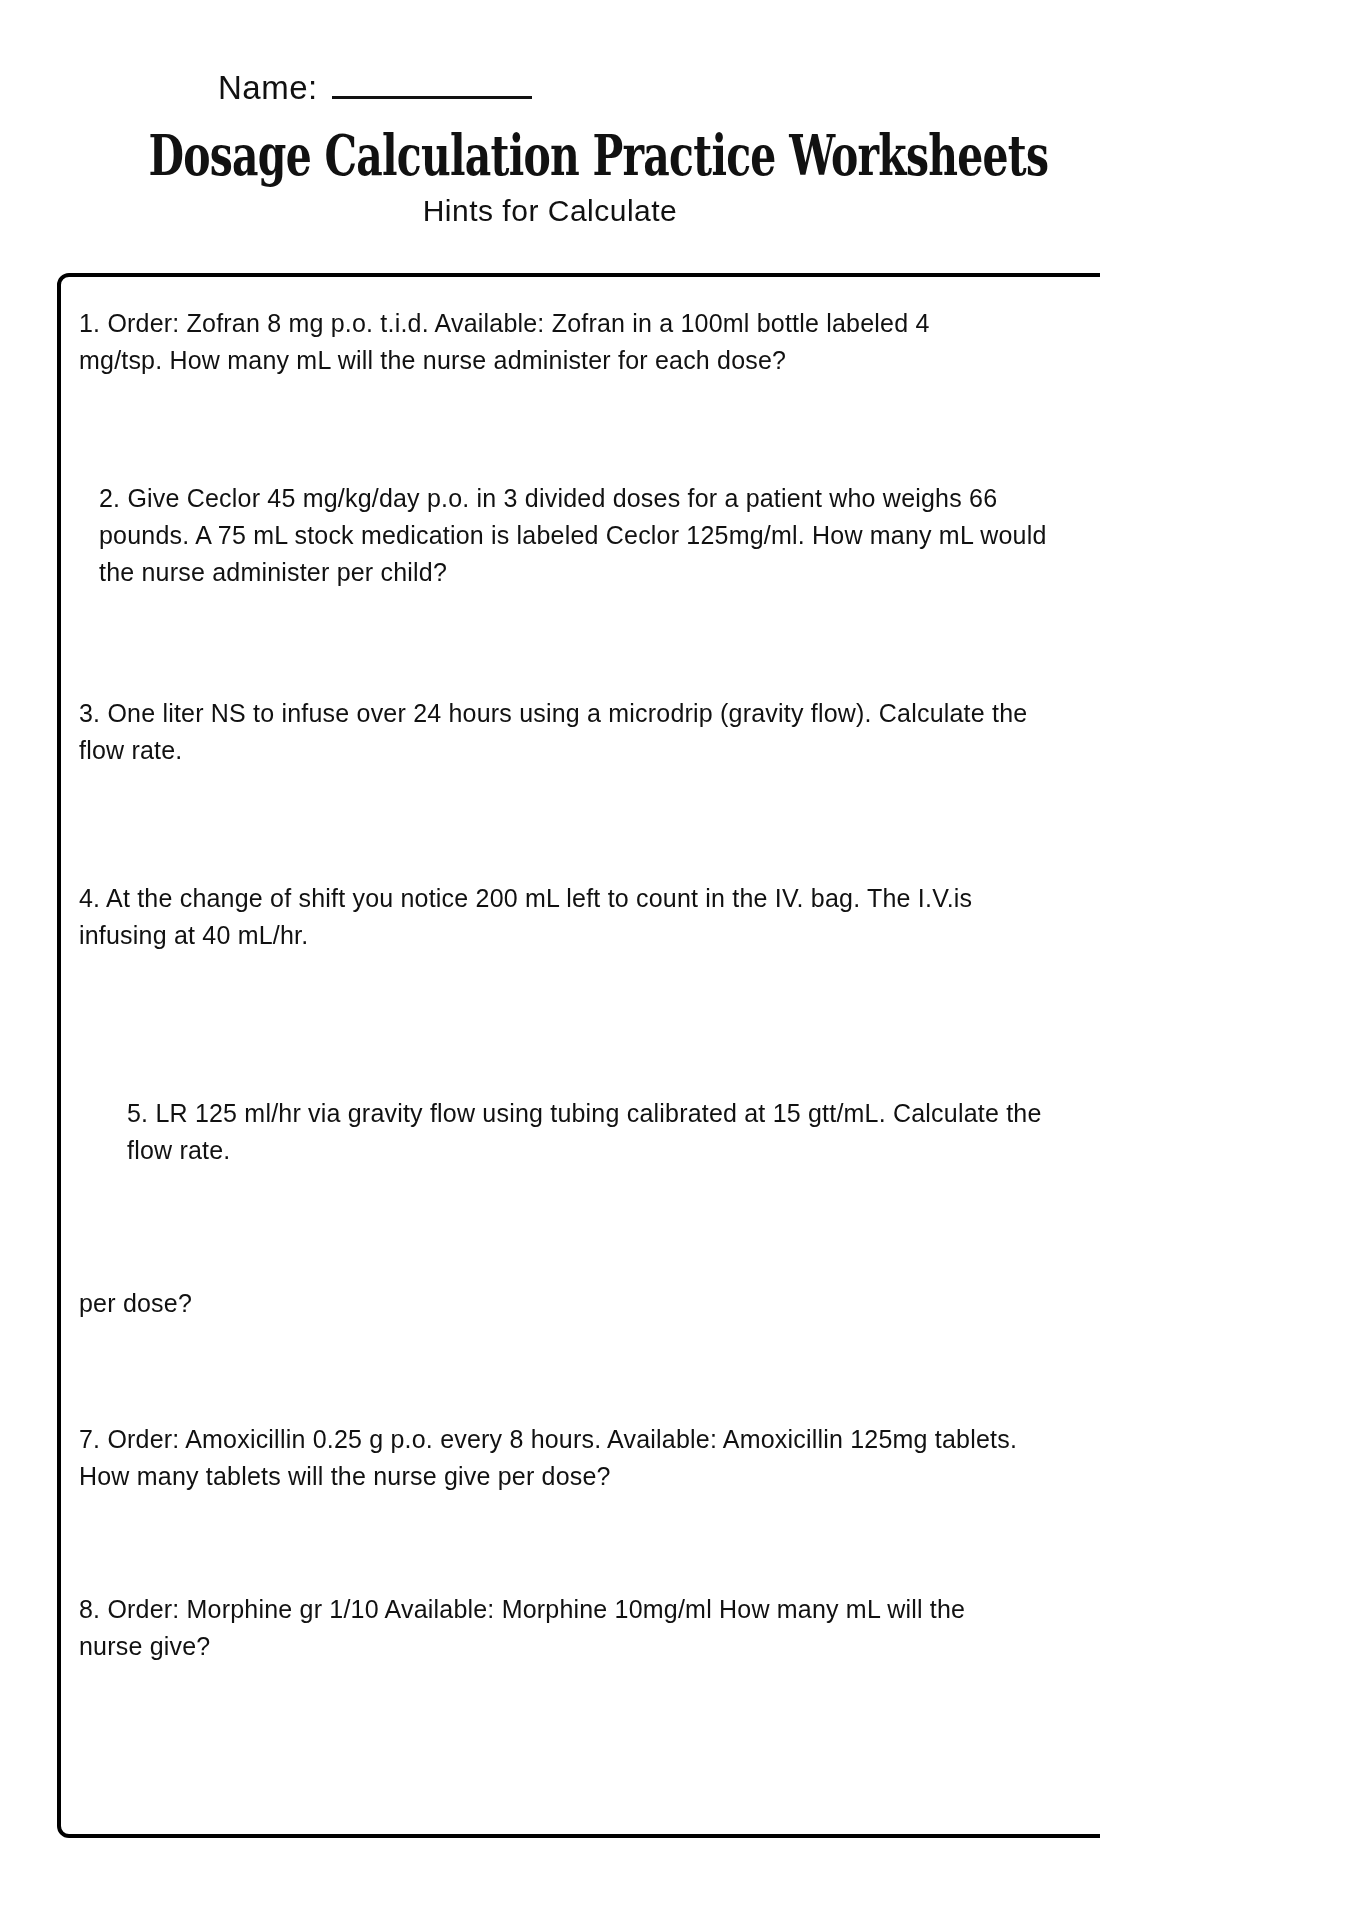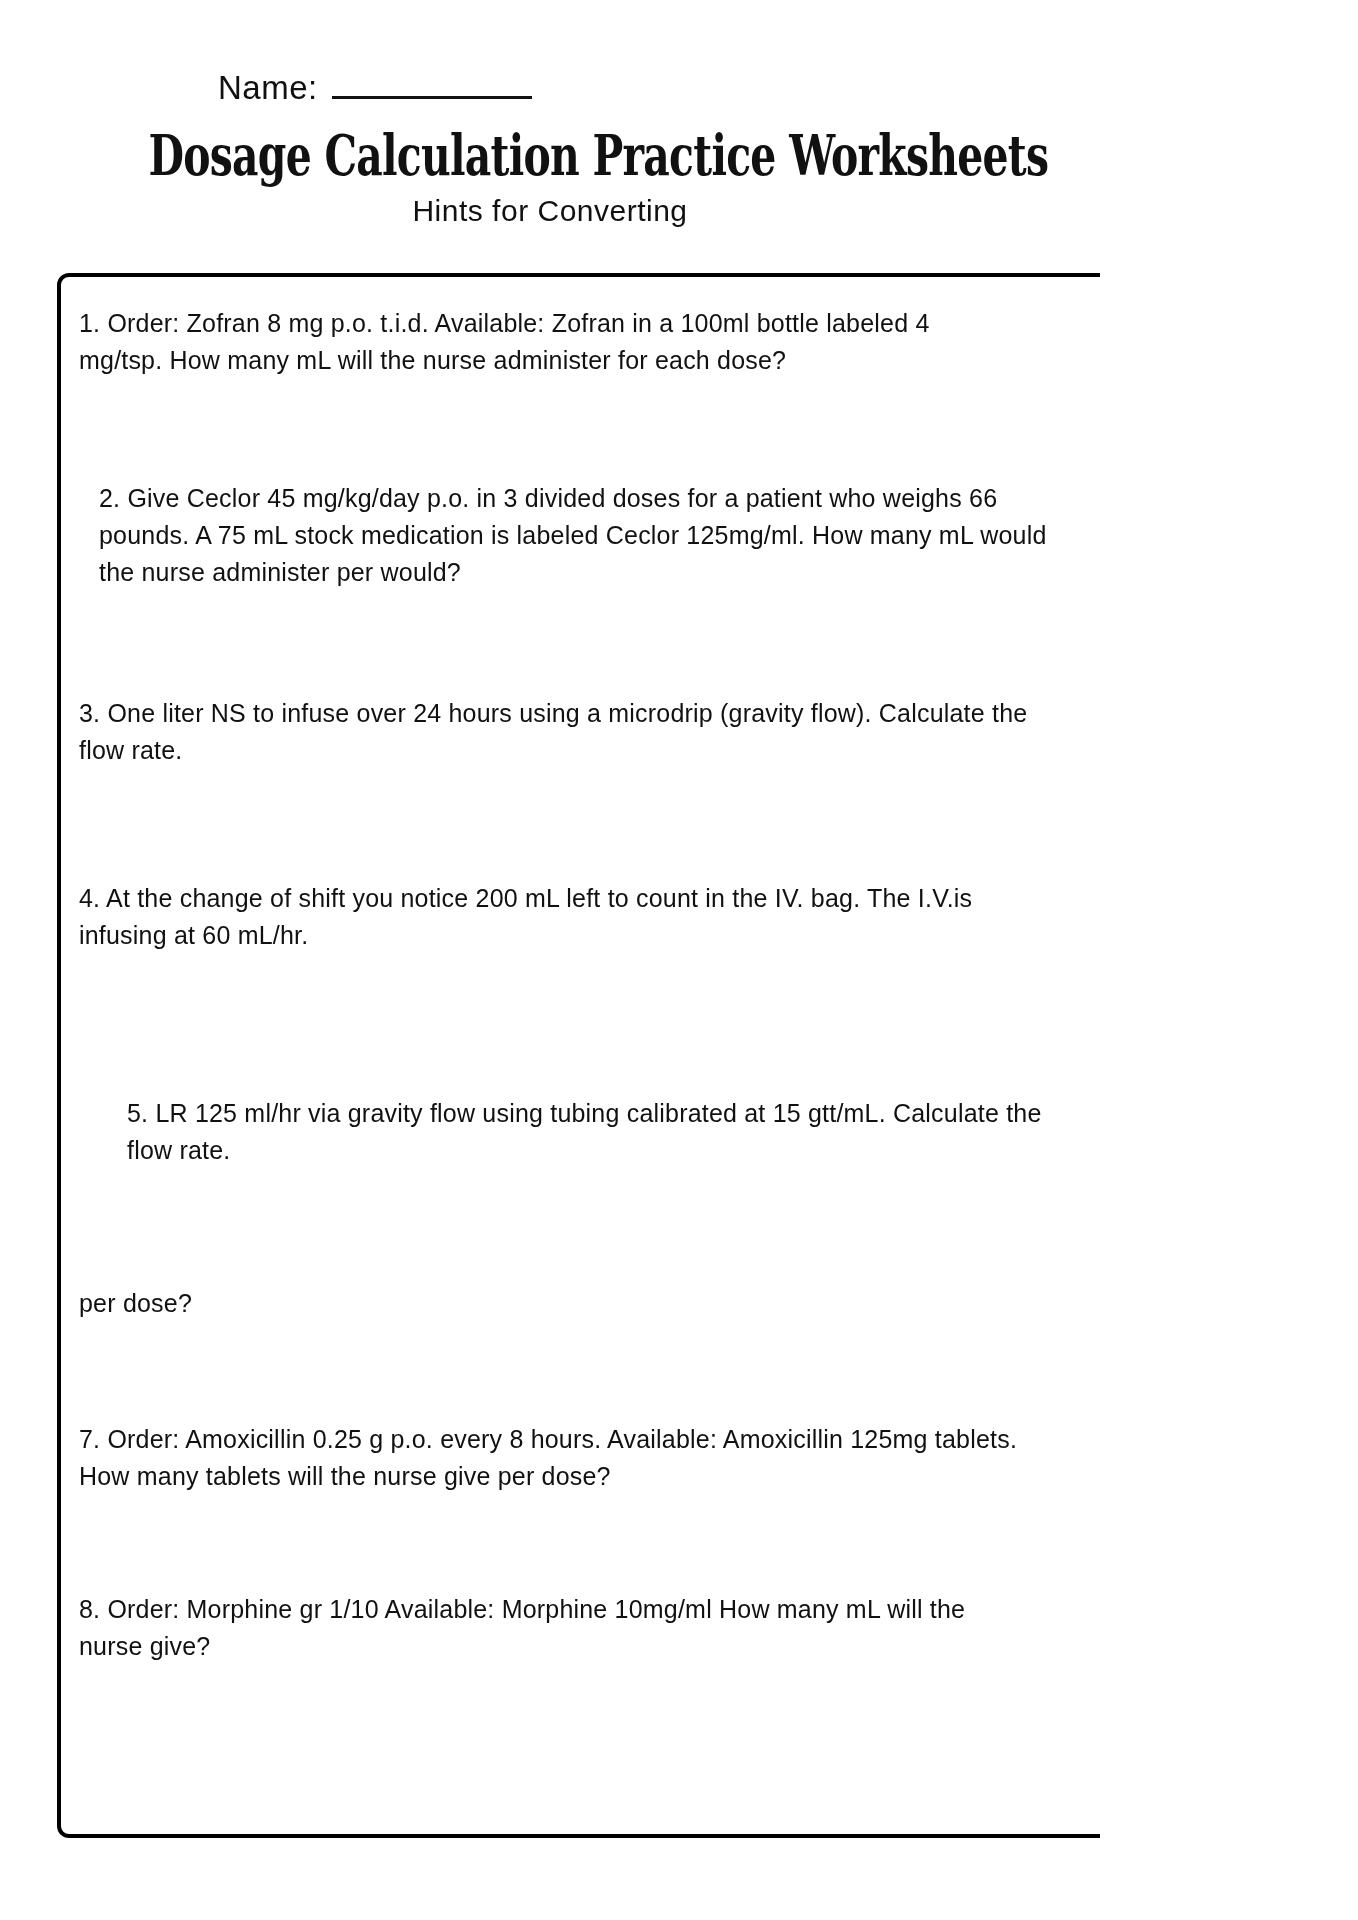--- a/index.html
+++ b/index.html
@@ -96,40 +96,40 @@
 <body>
 
 <div class="page">
 
   <div class="name-row">
     <span class="name-label">Name:</span><span class="name-underline"></span>
   </div>
 
   <div class="title">Dosage Calculation Practice Worksheets</div>
 
-  <div class="subtitle">Hints for Converting</div>
+  <div class="subtitle">Hints for Calculate</div>
 
   <div class="qbox">
     <div class="questions">
         <div class="q">
           <div class="qline">1. Order: Zofran 8 mg p.o. t.i.d. Available: Zofran in a 100ml bottle labeled 4</div>
           <div class="qline">mg/tsp. How many mL will the nurse administer for each dose?</div>
         </div>
         <div class="q">
           <div class="qline">2. Give Ceclor 45 mg/kg/day p.o. in 3 divided doses for a patient who weighs 66</div>
           <div class="qline">pounds. A 75 mL stock medication is labeled Ceclor 125mg/ml. How many mL would</div>
-          <div class="qline">the nurse administer per would?</div>
+          <div class="qline">the nurse administer per child?</div>
         </div>
         <div class="q">
           <div class="qline">3. One liter NS to infuse over 24 hours using a microdrip (gravity flow). Calculate the</div>
           <div class="qline">flow rate.</div>
         </div>
         <div class="q">
           <div class="qline">4. At the change of shift you notice 200 mL left to count in the IV. bag. The I.V.is</div>
-          <div class="qline">infusing at 60 mL/hr.</div>
+          <div class="qline">infusing at 40 mL/hr.</div>
         </div>
         <div class="q">
           <div class="qline">5. LR 125 ml/hr via gravity flow using tubing calibrated at 15 gtt/mL. Calculate the</div>
           <div class="qline">flow rate.</div>
         </div>
         <div class="q">
           <div class="qline">per dose?</div>
         </div>
         <div class="q">
           <div class="qline">7. Order: Amoxicillin 0.25 g p.o. every 8 hours. Available: Amoxicillin 125mg tablets.</div>

